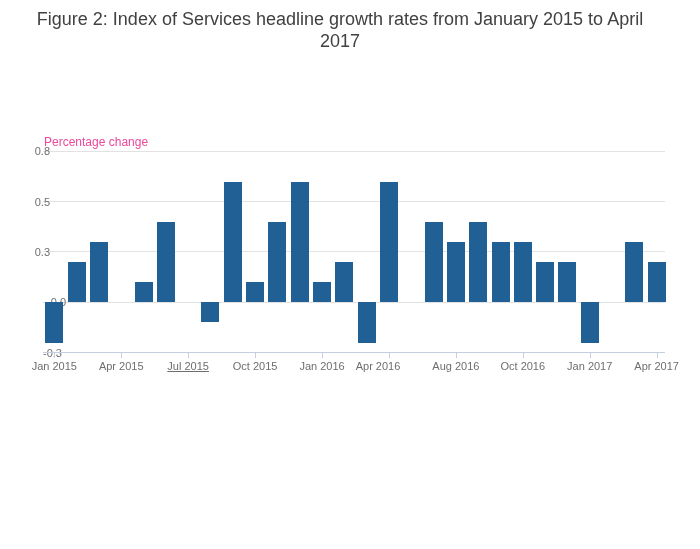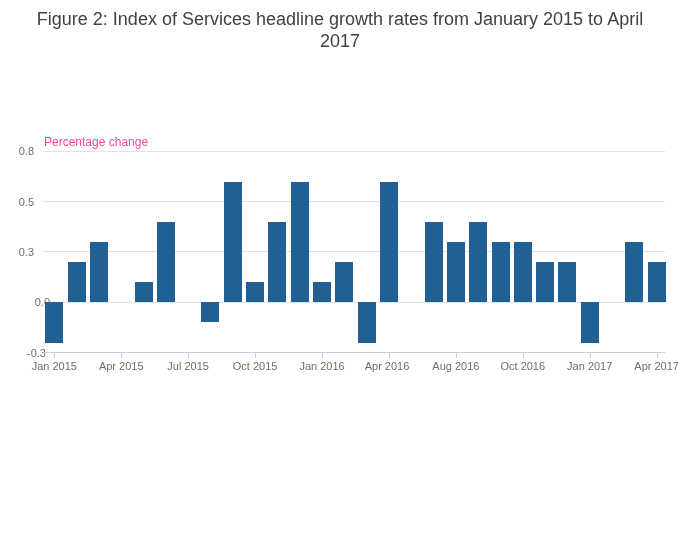--- a/index.html
+++ b/index.html
@@ -6,21 +6,21 @@
   body{width:700px;height:549px;position:relative;font-family:"Liberation Sans","DejaVu Sans",sans-serif;}
   .wrap{position:absolute;inset:0;width:680px;height:549px;overflow:hidden;background:#fff;}
   .chart-title{position:absolute;top:8px;left:50%;transform:translateX(-50%);width:645px;
     font-size:18px;line-height:22px;color:#414042;text-align:center;font-weight:400;margin:0;}
   .chart-subtitle{position:absolute;top:57px;left:0;width:700px;text-align:center;
     font-size:12px;color:#707071;}
   .y-axis-title{position:absolute;left:44px;top:135px;font-size:12px;color:#ec4899;}
   .gridline{position:absolute;height:1px;background:#e2e2e2;}
   .axis-line{position:absolute;height:1px;background:#c4cfdd;}
   .x-tick{position:absolute;width:1px;background:#c4cfdd;}
-  .y-tick-label{position:absolute;width:34px;text-align:right;font-size:11px;line-height:14px;color:#6e6e6e;}
+  .y-tick-label{position:absolute;width:34px;text-align:right;font-size:11px;line-height:14px;color:#6e6e6e;padding-left:16px;}
   .x-tick-label{position:absolute;width:60px;text-align:center;font-size:11px;line-height:14px;color:#6e6e6e;}
   .bar{position:absolute;}
   .source-note{position:absolute;left:10px;top:513px;font-size:13px;font-weight:700;color:#6d6d6d;}
 </style>
 </head>
 <body>
 
 <div class="wrap">
   <h1 class="chart-title">Figure 2: Index of Services headline growth rates from January 2015 to April 2017</h1>
   <span class="y-axis-title">Percentage change</span>
@@ -57,27 +57,27 @@
       <div class="bar" title="Dec 2016: 0.2" style="left: 558.43px; top: 262.04px; width: 18px; height: 40.26px; background: rgb(32, 96, 149);"></div>
       <div class="bar" title="Jan 2017: -0.2" style="left: 580.74px; top: 302.3px; width: 18px; height: 40.26px; background: rgb(32, 96, 149);"></div>
       <div class="bar" title="Mar 2017: 0.3" style="left: 625.36px; top: 241.91px; width: 18px; height: 60.39px; background: rgb(32, 96, 149);"></div>
       <div class="bar" title="Apr 2017: 0.2" style="left: 647.67px; top: 262.04px; width: 18px; height: 40.26px; background: rgb(32, 96, 149);"></div>
       <div class="axis-line" style="left: 43px; top: 352px; width: 622px; background: rgb(196, 207, 221);"></div>
       <div class="x-tick" style="left: 54.3px; top: 353px; height: 5px; background: rgb(196, 207, 221);"></div>
       <div class="x-tick-label" style="left: 24.3px; top: 359px; color: rgb(110, 110, 110);">Jan 2015</div>
       <div class="x-tick" style="left: 121.23px; top: 353px; height: 5px; background: rgb(196, 207, 221);"></div>
       <div class="x-tick-label" style="left: 91.23px; top: 359px; color: rgb(110, 110, 110);">Apr 2015</div>
       <div class="x-tick" style="left: 188.16px; top: 353px; height: 5px; background: rgb(196, 207, 221);"></div>
-      <div class="x-tick-label" style="left: 158.16px; top: 359px; color: rgb(110, 110, 110);">Jul 2015</div>
+      <div class="x-tick-label" style="left: 158.16px; top: 359px; color: rgb(110, 110, 110); text-decoration: underline;">Jul 2015</div>
       <div class="x-tick" style="left: 255.09px; top: 353px; height: 5px; background: rgb(196, 207, 221);"></div>
       <div class="x-tick-label" style="left: 225.09px; top: 359px; color: rgb(110, 110, 110);">Oct 2015</div>
       <div class="x-tick" style="left: 322.02px; top: 353px; height: 5px; background: rgb(196, 207, 221);"></div>
       <div class="x-tick-label" style="left: 292.02px; top: 359px; color: rgb(110, 110, 110);">Jan 2016</div>
       <div class="x-tick" style="left: 388.95px; top: 353px; height: 5px; background: rgb(196, 207, 221);"></div>
-      <div class="x-tick-label" style="left: 357px; top: 359px; color: rgb(110, 110, 110);">Apr 2016</div>
+      <div class="x-tick-label" style="left: 348px; top: 359px; color: rgb(110, 110, 110);">Apr 2016</div>
       <div class="x-tick" style="left: 455.88px; top: 353px; height: 5px; background: rgb(196, 207, 221);"></div>
       <div class="x-tick-label" style="left: 425.88px; top: 359px; color: rgb(110, 110, 110);">Aug 2016</div>
       <div class="x-tick" style="left: 522.81px; top: 353px; height: 5px; background: rgb(196, 207, 221);"></div>
       <div class="x-tick-label" style="left: 492.81px; top: 359px; color: rgb(110, 110, 110);">Oct 2016</div>
       <div class="x-tick" style="left: 589.74px; top: 353px; height: 5px; background: rgb(196, 207, 221);"></div>
       <div class="x-tick-label" style="left: 559.74px; top: 359px; color: rgb(110, 110, 110);">Jan 2017</div>
       <div class="x-tick" style="left: 656.67px; top: 353px; height: 5px; background: rgb(196, 207, 221);"></div>
       <div class="x-tick-label" style="left: 626.67px; top: 359px; color: rgb(110, 110, 110);">Apr 2017</div>
     </div>
 </div>

